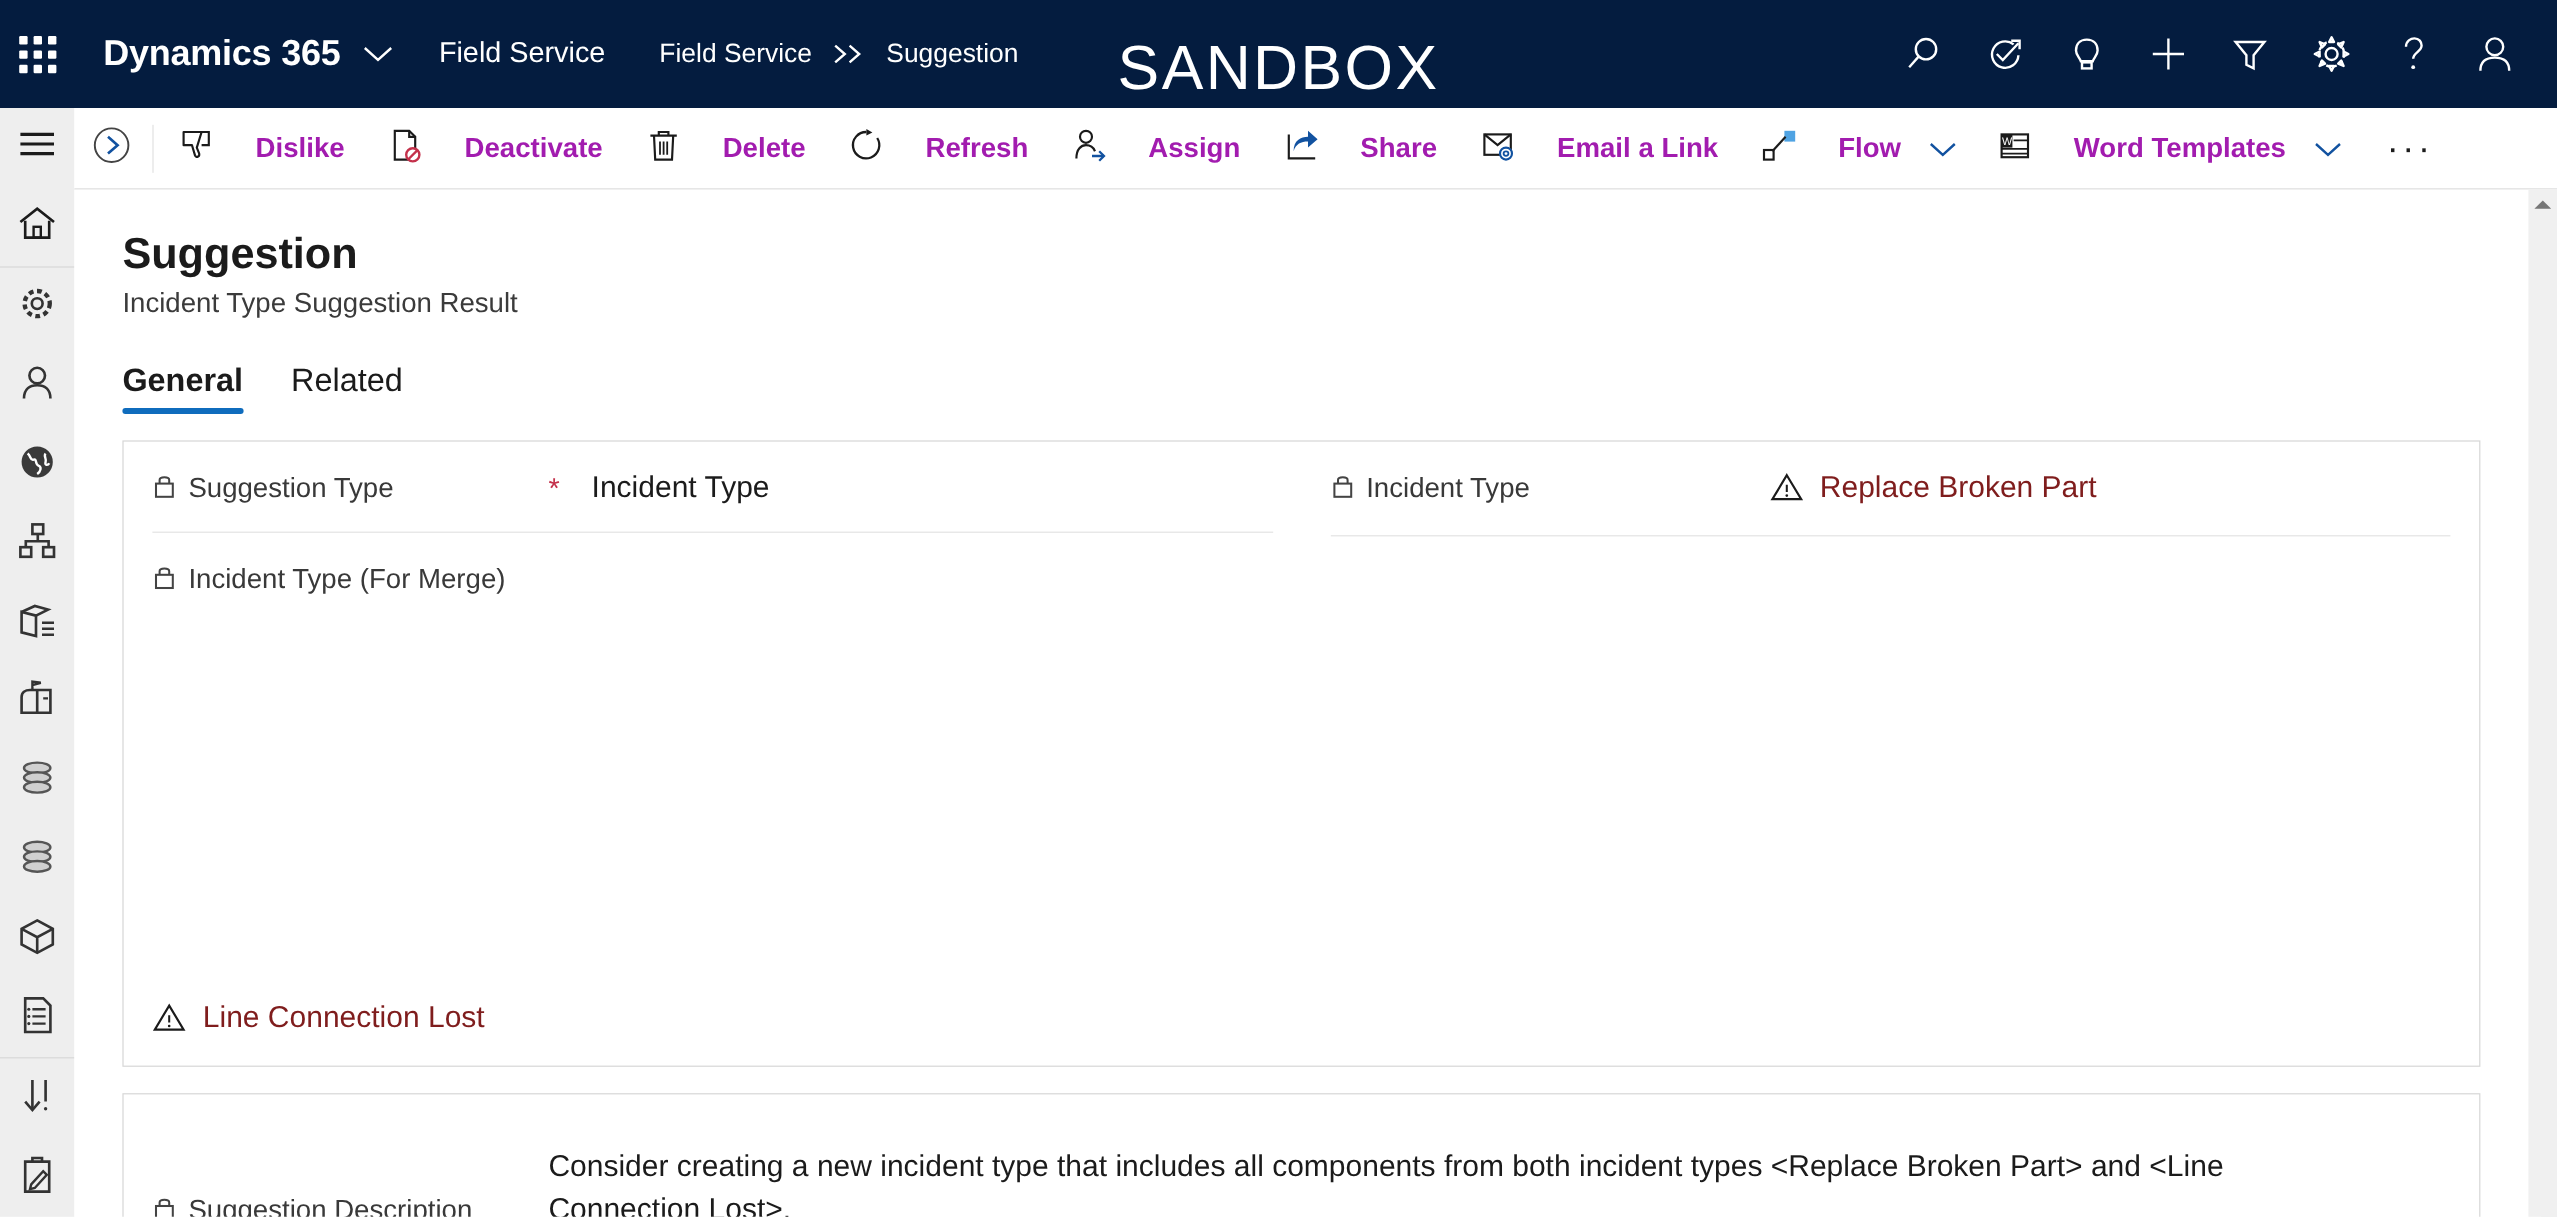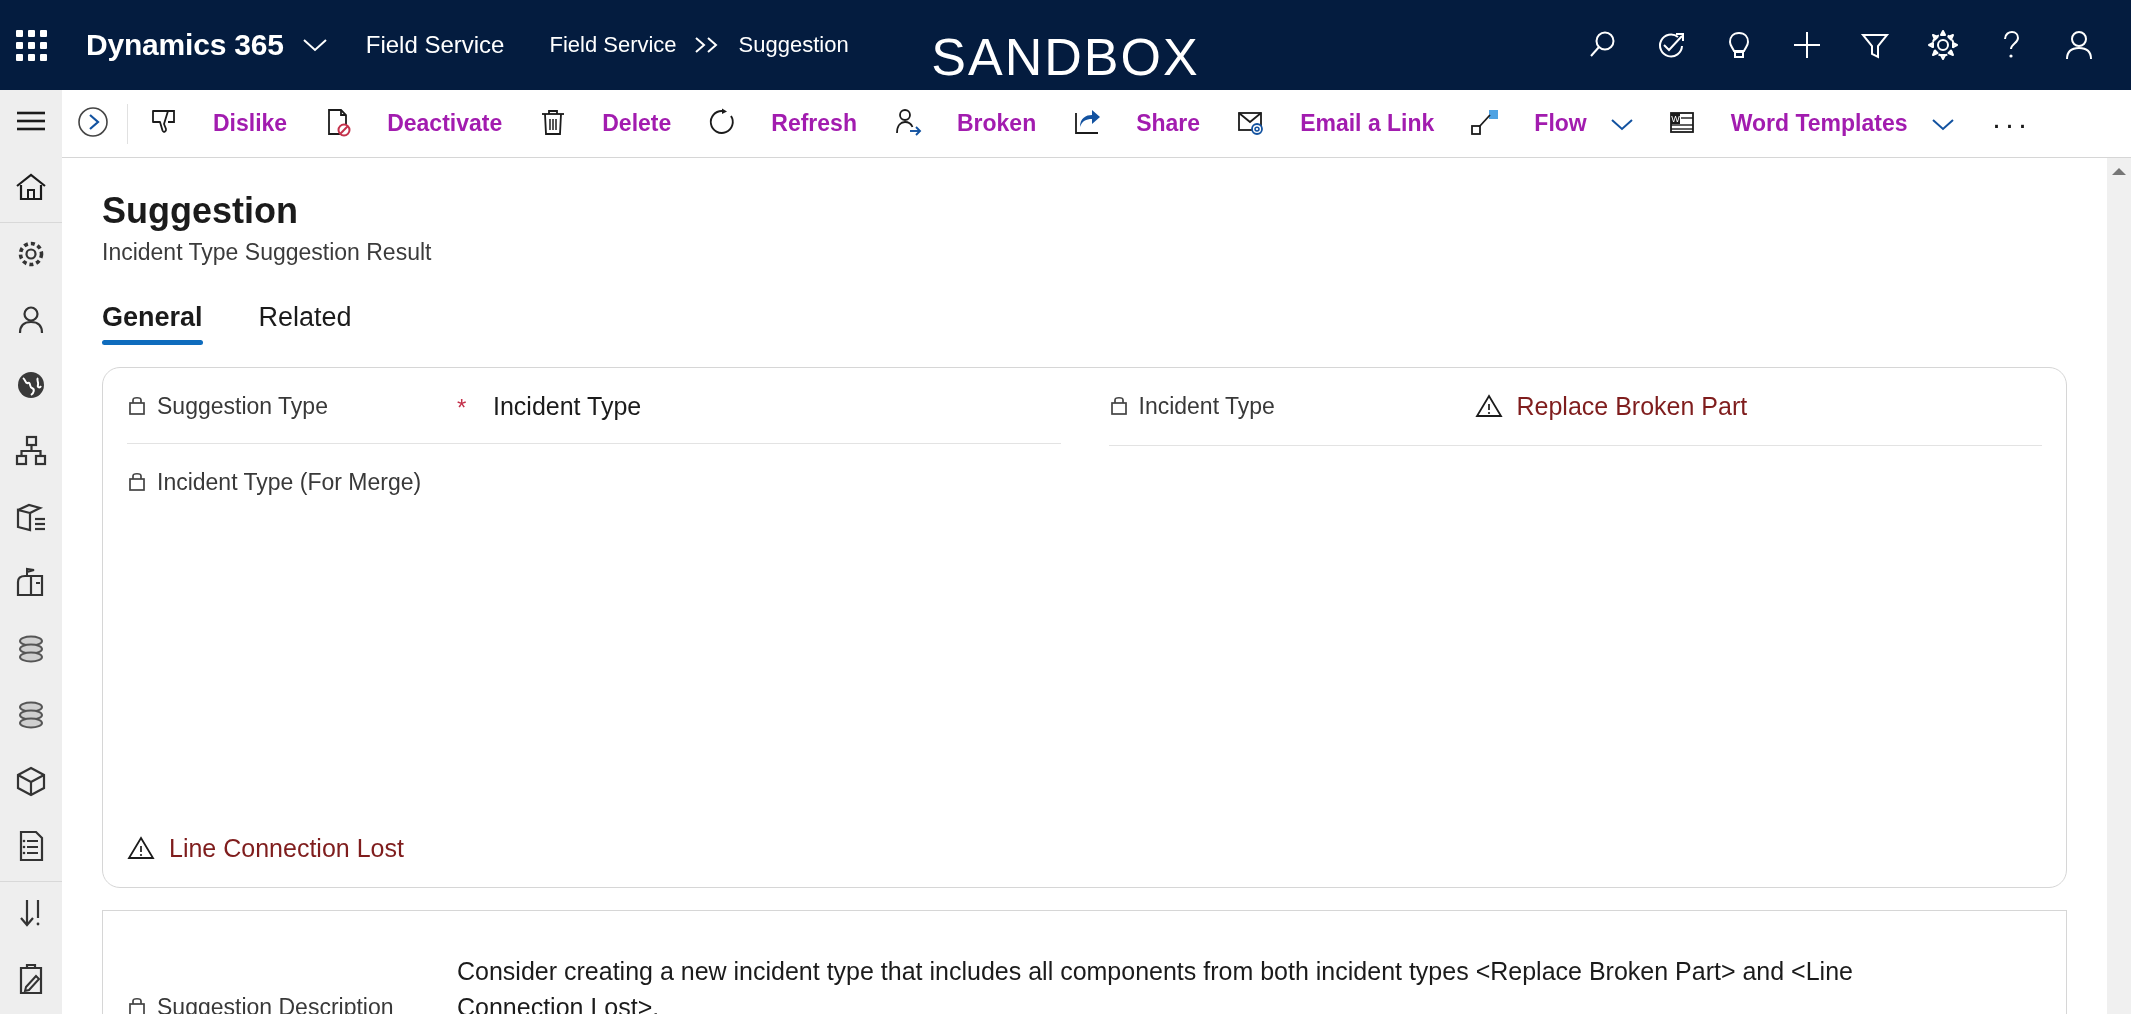--- a/index.html
+++ b/index.html
@@ -115,21 +115,21 @@
     position: absolute; top: 158px; left: 62px;
     width: 2069px; height: 856px;
     background: #ffffff;
     overflow: hidden;
   }
   .page-head { padding: 32px 0 0 40px; }
   .page-title { font-size: 36px; font-weight: 600; color: #1b1b1b; line-height: 1.15; }
   .page-sub { font-size: 23px; color: #3b3b3b; margin-top: 8px; font-weight: 400; }
 
   .tabs {
-    display: flex; align-items: flex-end; gap: 56px;
+    display: flex; align-items: flex-end; gap: 40px;
     margin: 36px 0 0 40px;
   }
   .tab {
     font-size: 27px; color: #1b1b1b; padding-bottom: 12px;
     cursor: pointer; position: relative; font-weight: 400;
   }
   .tab.active { font-weight: 600; }
   .tab.active::after {
     content: ""; position: absolute; left: 0; right: 0; bottom: 0;
     height: 5px; background: #0f6cbd; border-radius: 3px;
@@ -164,21 +164,21 @@
     text-align: left; padding-top: 4px;
   }
   .field-value {
     flex: 1; font-size: 25px; color: #1b1b1b; font-weight: 400;
     display: flex; align-items: flex-start; gap: 14px;
     padding-top: 0px; line-height: 1.3;
   }
   .lookup-link { color: #7f1d1d; font-size: 25px; cursor: pointer; }
   .warn-icon { flex: 0 0 auto; padding-top: 3px; }
 
-  .section-tall { min-height: 218px; border-radius: 18px; }
+  .section-tall { min-height: 218px; }
   .desc-field {
     display: flex; align-items: flex-end;
     padding: 26px 0 44px 0;
     border-bottom: 1px solid #e3e3e3;
   }
   .desc-label {
     width: 330px; flex: 0 0 330px;
     display: flex; align-items: flex-start; gap: 10px;
     font-size: 23px; color: #393939; line-height: 1.35;
   }
@@ -522,21 +522,21 @@
 
   <div class="cmd-btn">
     <span>
       <svg width="30" height="30" viewBox="0 0 30 30" aria-hidden="true">
         <circle cx="12" cy="8" r="5" stroke="#1b1b1b" stroke-width="1.8" fill="none"></circle>
         <path d="M4 26 C4 18 8 15 12 15 C15 15 18 16.5 19.5 20" stroke="#1b1b1b" stroke-width="1.8" fill="none"></path>
         <line x1="17" y1="24" x2="27" y2="24" stroke="#1252a0" stroke-width="1.9"></line>
         <path d="M23 20 L27 24 L23 28" stroke="#1252a0" stroke-width="1.9" fill="none"></path>
       </svg>
     </span>
-    <span class="cmd-label">Broken</span>
+    <span class="cmd-label">Assign</span>
   </div>
 
   <div class="cmd-btn">
     <span>
       <svg width="30" height="30" viewBox="0 0 30 30" aria-hidden="true">
         <path d="M4 6 L4 26 L26 26" stroke="#1b1b1b" stroke-width="1.8" fill="none"></path>
         <path d="M8 20 C8 11 14 8 20 8 L20 3 L28 10 L20 17 L20 12 C14 12 10 14 8 20 Z" fill="#1252a0"></path>
       </svg>
     </span>
     <span class="cmd-label">Share</span>

